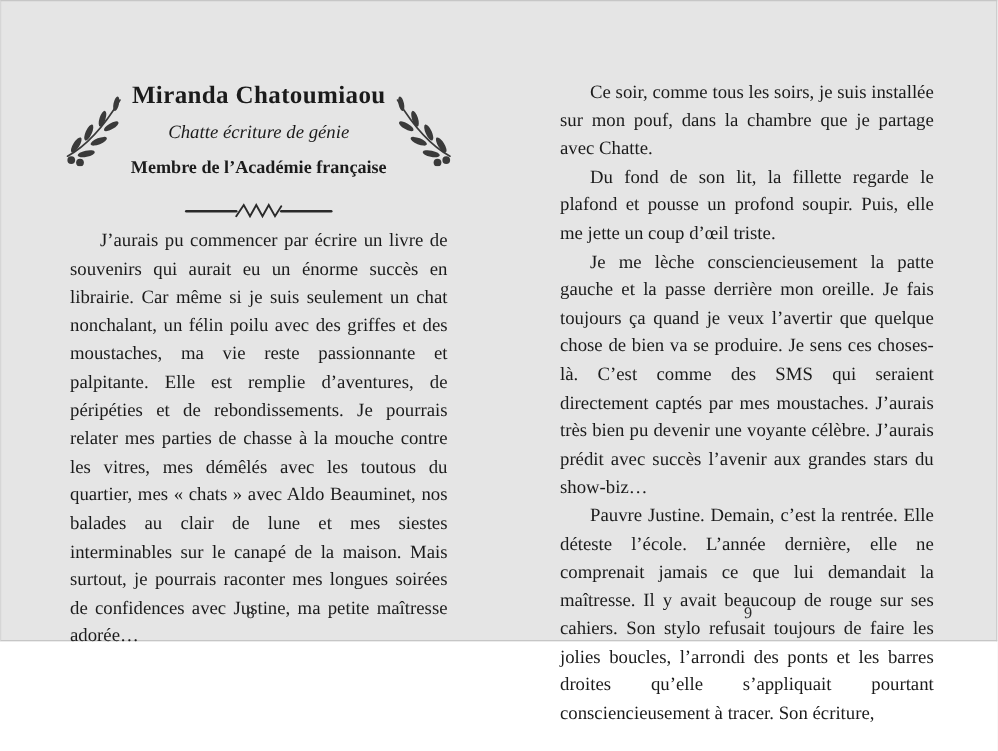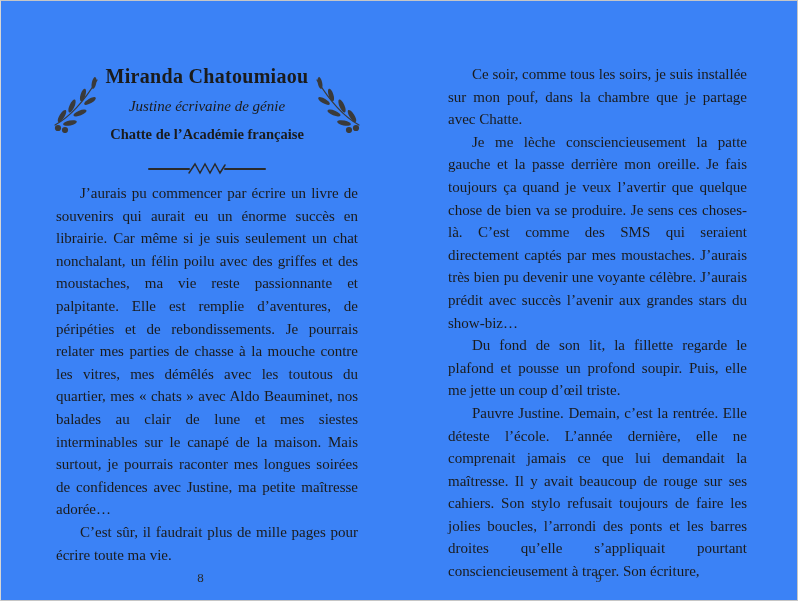--- a/index.html
+++ b/index.html
@@ -1,22 +1,22 @@
 <!DOCTYPE html>
 <html lang="fr"><head>
 <meta charset="utf-8">
 <style>
   * { margin: 0; padding: 0; box-sizing: border-box; }
   html, body { background: #ffffff; }
   body { width: 798px; height: 601px; overflow: hidden; }
 
   .spread {
     width: 798px;
-    height: 601px;
-    background: #3b82f6;
+    height: 513px;
+    background: #e5e5e5;
     border: 1px solid #c6c6c6;
     border-left-color: #d6d6d6;
     display: flex;
     position: relative;
     font-family: "Liberation Serif", "DejaVu Serif", serif;
     color: #1b1b1b;
   }
 
   .page { width: 399px; height: 100%; position: relative; }
   .page.left  { padding: 0 42px 0 55px; }
@@ -100,22 +100,22 @@
             <ellipse cx="40" cy="30" rx="6.6" ry="2.4" transform="rotate(-30 40 30)"></ellipse>
             <ellipse cx="44" cy="12" rx="6" ry="2.2" transform="rotate(-78 44 12)"></ellipse>
             <circle cx="8" cy="57" r="3.1"></circle>
             <circle cx="15" cy="59" r="3.1"></circle>
           </g>
         </svg>
       </span>
 
       <div class="header-text">
         <div class="chapter-title">Miranda Chatoumiaou</div>
-        <div class="chapter-subtitle">Justine écrivaine de génie</div>
-        <div class="chapter-membership">Chatte de l’Académie française</div>
+        <div class="chapter-subtitle">Chatte écriture de génie</div>
+        <div class="chapter-membership">Membre de l’Académie française</div>
       </div>
 
       <span class="laurel mirrored">
         <svg width="52" height="62" viewBox="0 0 52 62" aria-hidden="true">
           <g stroke="#3a3a3a" fill="none" stroke-width="1.3" stroke-linecap="round">
             <path d="M5,54 C16,48 30,37 47,9"></path>
           </g>
           <g fill="#3a3a3a">
             <ellipse cx="12" cy="45" rx="7" ry="2.5" transform="rotate(-58 12 45)"></ellipse>
             <ellipse cx="20" cy="52" rx="7" ry="2.5" transform="rotate(-12 20 52)"></ellipse>
@@ -137,31 +137,30 @@
         <g stroke="#2a2a2a" fill="none" stroke-linecap="round">
           <path d="M2,8 H42" stroke-width="2"></path>
           <path d="M42,12 L48,3 L53,12 L58,3 L63,12 L68,3 L73,12 L78,4" stroke-width="1.5"></path>
           <path d="M78,8 H118" stroke-width="2"></path>
         </g>
       </svg>
     </div>
 
     <div class="body-text">
       <p>J’aurais pu commencer par écrire un livre de souvenirs qui aurait eu un énorme succès en librairie. Car même si je suis seulement un chat nonchalant, un félin poilu avec des griffes et des moustaches, ma vie reste passionnante et palpitante. Elle est remplie d’aventures, de péripéties et de rebondissements. Je pourrais relater mes parties de chasse à la mouche contre les vitres, mes démêlés avec les toutous du quartier, mes « chats » avec Aldo Beauminet, nos balades au clair de lune et mes siestes interminables sur le canapé de la maison. Mais surtout, je pourrais raconter mes longues soirées de confidences avec Justine, ma petite maîtresse adorée…</p>
-      <p>C’est sûr, il faudrait plus de mille pages pour écrire toute ma vie.</p>
     </div>
 
     <div class="folio">8</div>
   </div>
 
   <div class="page right">
 
     <div class="body-text">
       <p>Ce soir, comme tous les soirs, je suis installée sur mon pouf, dans la chambre que je partage avec Chatte.</p>
+      <p>Du fond de son lit, la fillette regarde le plafond et pousse un profond soupir. Puis, elle me jette un coup d’œil triste.</p>
       <p>Je me lèche consciencieusement la patte gauche et la passe derrière mon oreille. Je fais toujours ça quand je veux l’avertir que quelque chose de bien va se produire. Je sens ces choses-là. C’est comme des SMS qui seraient directement captés par mes moustaches. J’aurais très bien pu devenir une voyante célèbre. J’aurais prédit avec succès l’avenir aux grandes stars du show-biz…</p>
-      <p>Du fond de son lit, la fillette regarde le plafond et pousse un profond soupir. Puis, elle me jette un coup d’œil triste.</p>
       <p>Pauvre Justine. Demain, c’est la rentrée. Elle déteste l’école. L’année dernière, elle ne comprenait jamais ce que lui demandait la maîtresse. Il y avait beaucoup de rouge sur ses cahiers. Son stylo refusait toujours de faire les jolies boucles, l’arrondi des ponts et les barres droites qu’elle s’appliquait pourtant consciencieusement à tracer. Son écriture,</p>
     </div>
 
     <div class="folio">9</div>
   </div>
 
 </div>
 
 </body></html>

